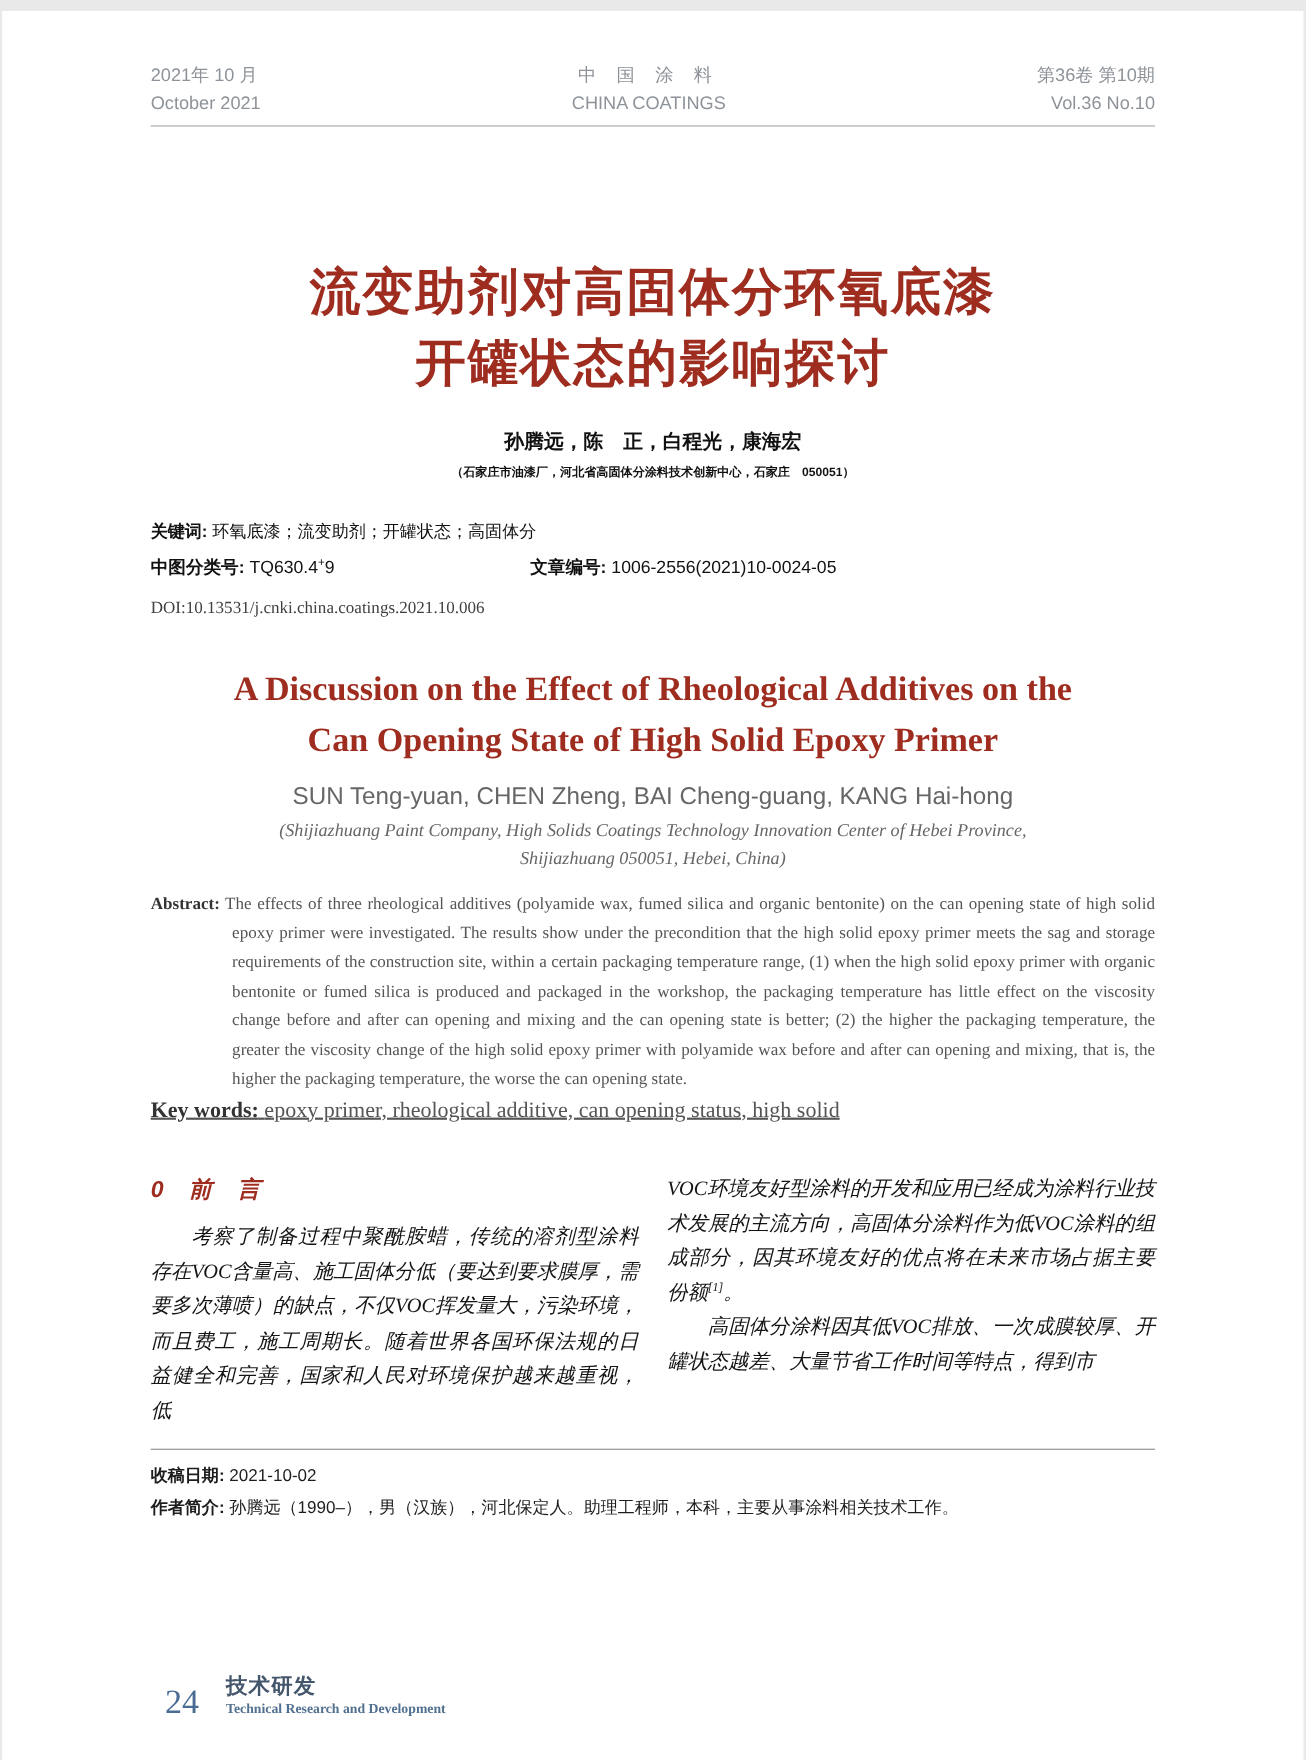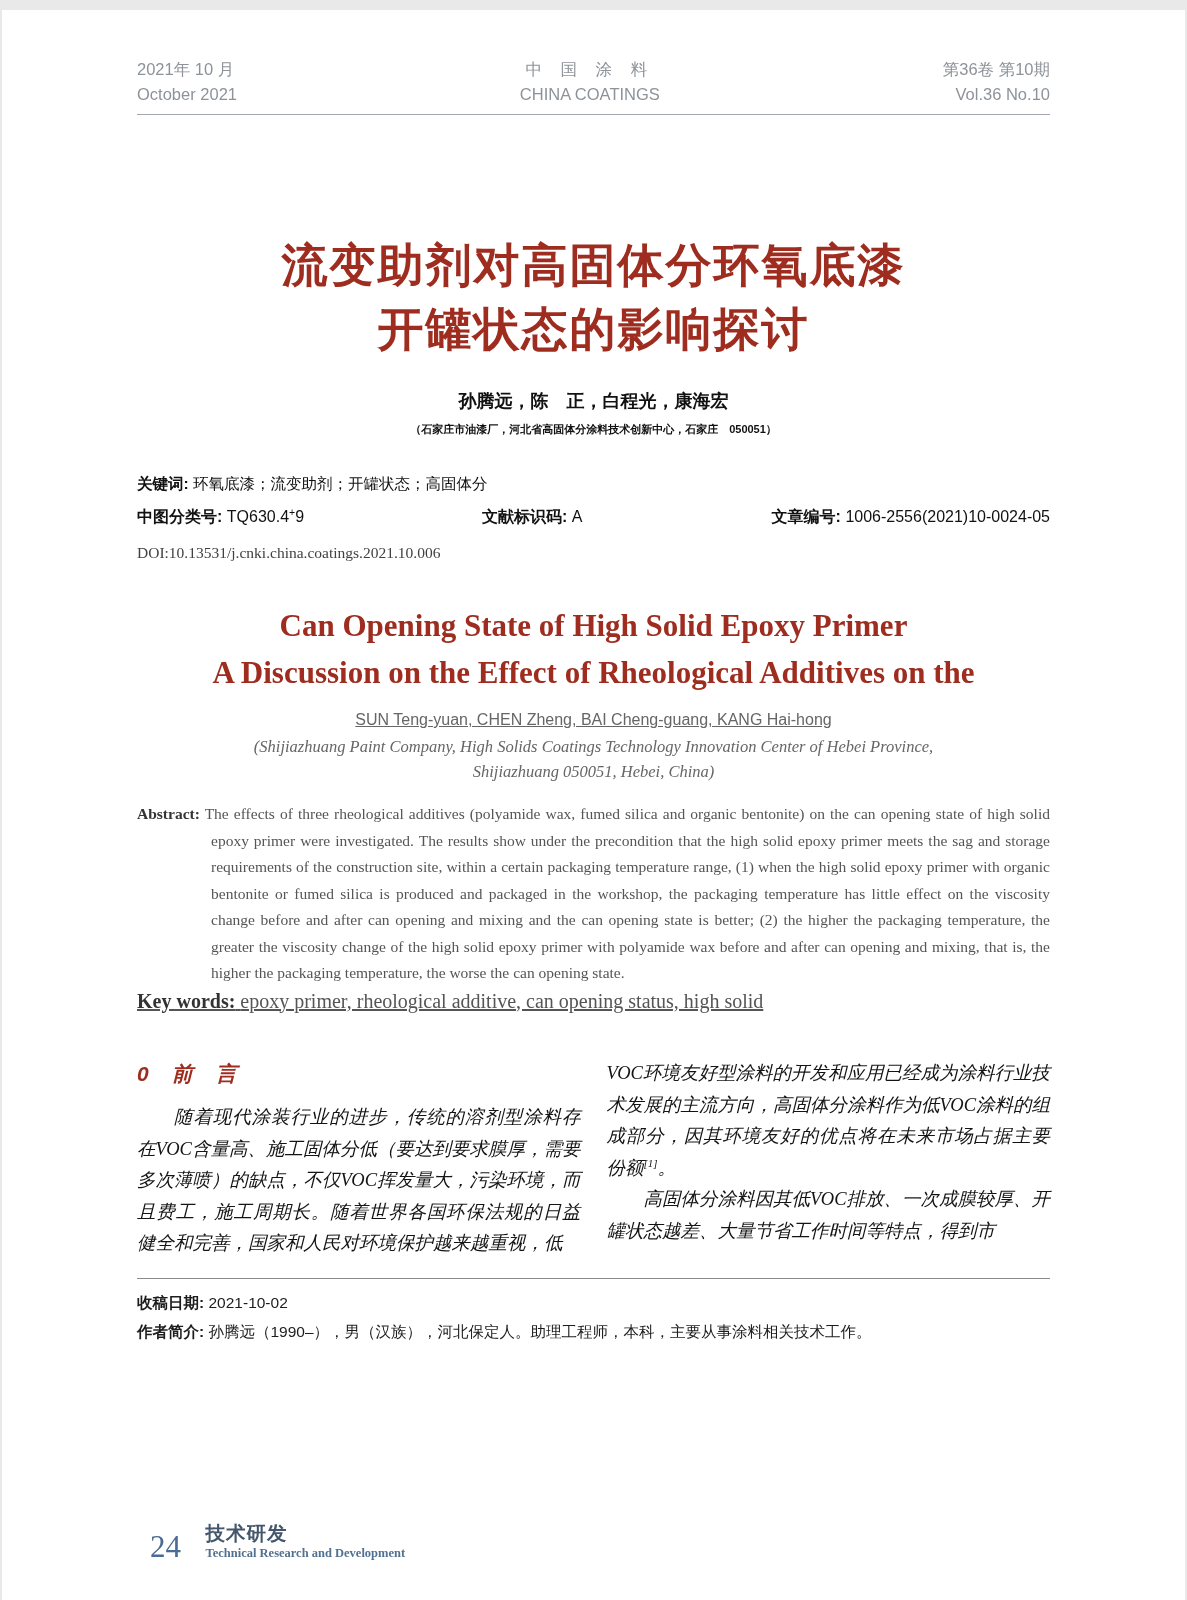--- a/index.html
+++ b/index.html
@@ -44,21 +44,21 @@
   .meta-row .m2{flex:1;}
   .meta-row .m3{text-align:right;white-space:nowrap;}
   .meta-row b{font-weight:bold;}
   sup{font-size:10.5px;vertical-align:super;line-height:0;}
   .doi{margin-top:9px;font-family:"Liberation Serif",serif;font-size:15.5px;color:#404040;}
   
   .en-title{
     margin-top:36px;text-align:center;font-family:"Liberation Serif",serif;
     font-weight:bold;font-size:31px;line-height:47px;color:var(--red);
   }
-  .en-authors{margin-top:15px;text-align:center;font-size:16px;color:#666;text-decoration:underline;}
+  .en-authors{margin-top:15px;text-align:center;font-size:22px;color:#666;}
   .en-affil{
     margin-top:5px;text-align:center;font-family:"Liberation Serif",serif;
     font-style:italic;font-size:16.5px;line-height:25px;color:#666;
   }
   .abstract-en{
     margin-top:17px;font-family:"Liberation Serif",serif;
     font-size:15.5px;line-height:26.5px;color:#555;text-align:justify;
   }
   .hang-en{padding-left:74px;text-indent:-74px;margin:0;}
   .hang-en b,.keywords-en b{font-weight:bold;color:#333;font-family:"Liberation Serif",serif;}
@@ -115,46 +115,45 @@
     <div>开罐状态的影响探讨</div>
   </div>
 
   <div class="cn-authors">孙腾远，陈　正，白程光，康海宏</div>
   <div class="cn-affil">（石家庄市油漆厂，河北省高固体分涂料技术创新中心，石家庄　050051）</div>
 
   <div class="abstract-cn">
     <p class="keywords"><b>关键词:</b> <span>环氧底漆；流变助剂；开罐状态；高固体分</span></p>
     <div class="meta-row">
       <span class="m1"><b>中图分类号: </b><span>TQ630.4</span><sup>+</sup><span>9</span></span>
-      <span class="m2"><b>文献标识码: </b><span>A</span></span>
       <span class="m3"><b>文章编号: </b><span>1006-2556(2021)10-0024-05</span></span>
     </div>
     <div class="doi">DOI:10.13531/j.cnki.china.coatings.2021.10.006</div>
   </div>
 
   <div class="en-title">
+    <div>A Discussion on the Effect of Rheological Additives on the</div>
     <div>Can Opening State of High Solid Epoxy Primer</div>
-    <div>A Discussion on the Effect of Rheological Additives on the</div>
   </div>
 
   <div class="en-authors">SUN Teng-yuan, CHEN Zheng, BAI Cheng-guang, KANG Hai-hong</div>
   <div class="en-affil">
     <div>(Shijiazhuang Paint Company, High Solids Coatings Technology Innovation Center of Hebei Province,</div>
     <div>Shijiazhuang 050051, Hebei, China)</div>
   </div>
 
   <div class="abstract-en">
     <p class="hang-en"><b>Abstract:</b> <span>The effects of three rheological additives (polyamide wax, fumed silica and organic bentonite) on the can opening state of high solid epoxy primer were investigated. The results show under the precondition that the high solid epoxy primer meets the sag and storage requirements of the construction site, within a certain packaging temperature range, (1) when the high solid epoxy primer with organic bentonite or fumed silica is produced and packaged in the workshop, the packaging temperature has little effect on the viscosity change before and after can opening and mixing and the can opening state is better; (2) the higher the packaging temperature, the greater the viscosity change of the high solid epoxy primer with polyamide wax before and after can opening and mixing, that is, the higher the packaging temperature, the worse the can opening state.</span></p>
     <p class="keywords-en"><b>Key words:</b> <span>epoxy primer, rheological additive, can opening status, high solid</span></p>
   </div>
 
   <div class="body-cols">
     <div class="col">
       <h3 class="intro-heading">0　前　言</h3>
-      <p class="indent">随着现代涂装行业的进步，传统的溶剂型涂料存在VOC含量高、施工固体分低（要达到要求膜厚，需要多次薄喷）的缺点，不仅VOC挥发量大，污染环境，而且费工，施工周期长。随着世界各国环保法规的日益健全和完善，国家和人民对环境保护越来越重视，低</p>
+      <p class="indent">考察了制备过程中聚酰胺蜡，传统的溶剂型涂料存在VOC含量高、施工固体分低（要达到要求膜厚，需要多次薄喷）的缺点，不仅VOC挥发量大，污染环境，而且费工，施工周期长。随着世界各国环保法规的日益健全和完善，国家和人民对环境保护越来越重视，低</p>
     </div>
     <div class="col">
       <p><span>VOC环境友好型涂料的开发和应用已经成为涂料行业技术发展的主流方向，高固体分涂料作为低VOC涂料的组成部分，因其环境友好的优点将在未来市场占据主要份额</span><sup>[1]</sup><span>。</span></p>
       <p class="indent">高固体分涂料因其低VOC排放、一次成膜较厚、开罐状态越差、大量节省工作时间等特点，得到市</p>
     </div>
   </div>
 
   <div class="footnote">
     <div><b>收稿日期:</b> <span>2021-10-02</span></div>
     <div><b>作者简介:</b> <span>孙腾远（1990–），男（汉族），河北保定人。助理工程师，本科，主要从事涂料相关技术工作。</span></div>

